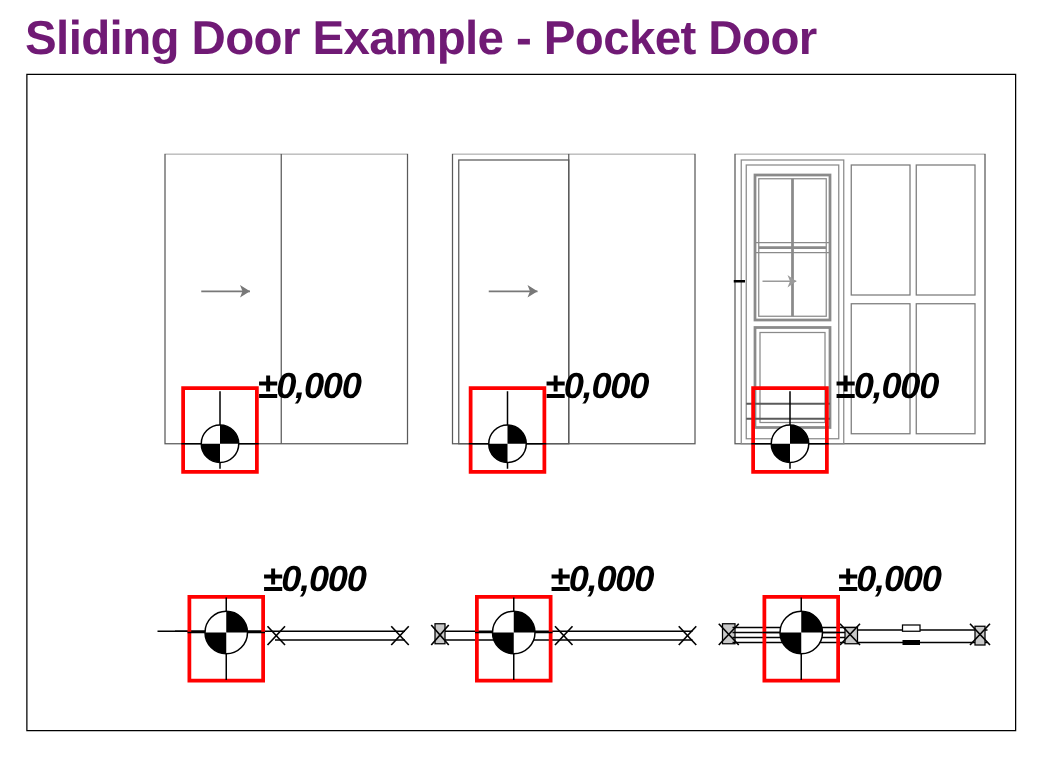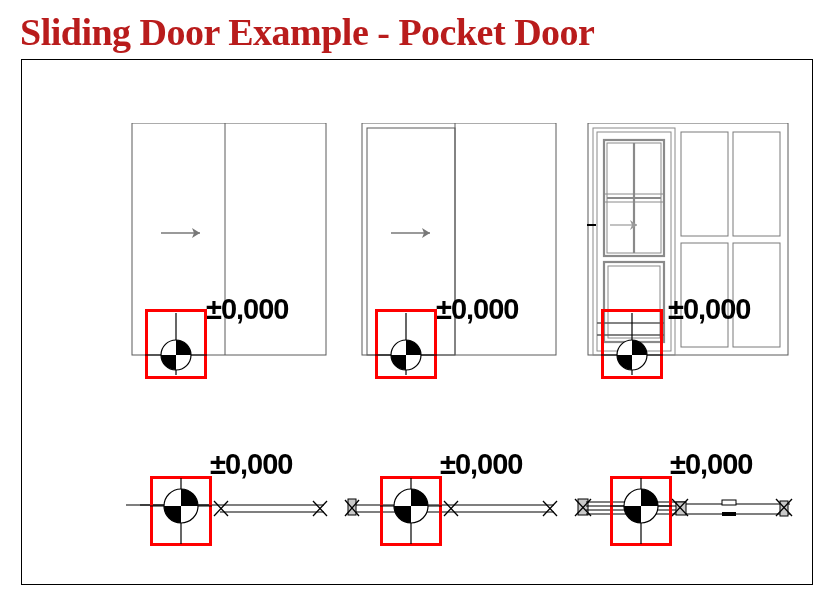--- a/index.html
+++ b/index.html
@@ -15,33 +15,34 @@
     font-family: "Liberation Sans", sans-serif;
     overflow: hidden;
   }
   #page-title {
     position: absolute;
     left: 20px;
     top: 10px;
     font-size: 38px;
     font-weight: bold;
     letter-spacing: -0.5px;
-    color: #b91c1c;
+    color: #701a75;
     white-space: nowrap;
-    font-family: Liberation Serif, serif;
+    font-family: Liberation Sans, sans-serif;
   }
   #drawing-frame {
     position: absolute;
     left: 21px;
     top: 59px;
     width: 792px;
     height: 526px;
     border: 1.5px solid #000000;
     box-sizing: border-box;
     background: #ffffff;
+    font-style: italic;
   }
   .view {
     position: absolute;
   }
   .elev-svg, .plan-svg {
     display: block;
   }
   .level-text {
     position: absolute;
     font-family: "Liberation Sans", sans-serif;

